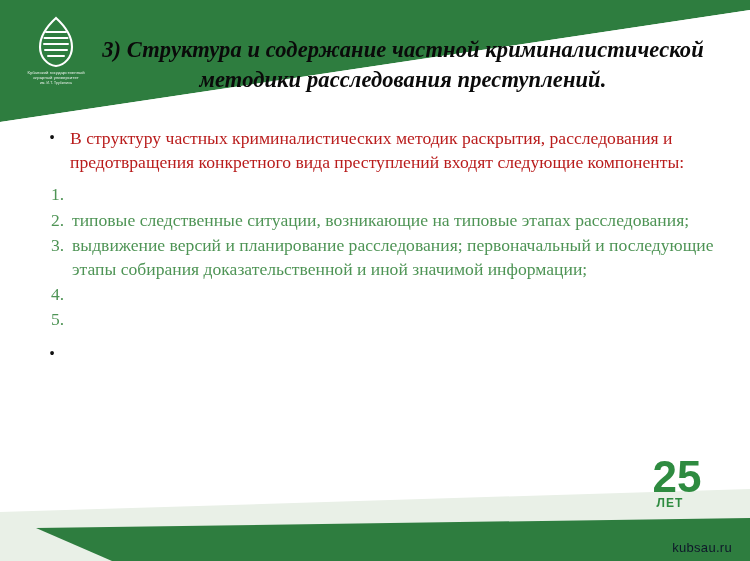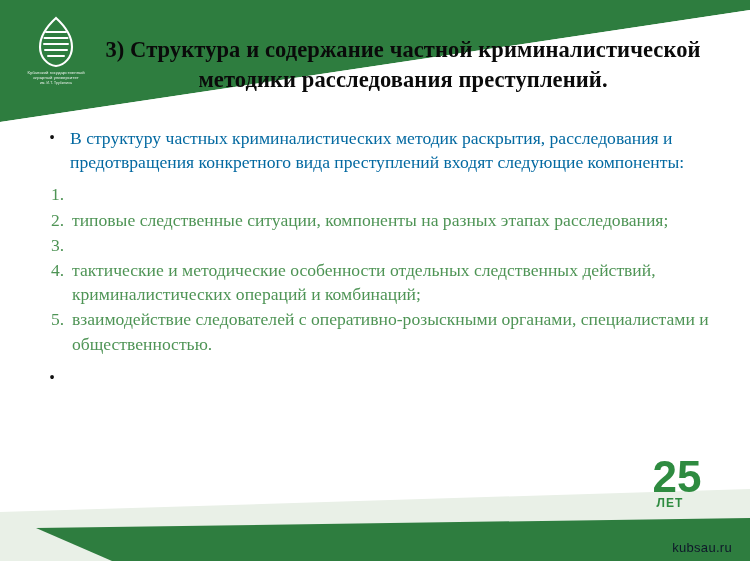--- a/index.html
+++ b/index.html
@@ -66,20 +66,21 @@
     left: 78px;
     top: 20px;
     width: 650px;
     text-align: center;
     z-index: 5;
     color: #0a0a0a;
     font-weight: bold;
     font-size: 22.5px;
     line-height: 30px;
     letter-spacing: .1px;
+    font-style: italic;
   }
 
   
   #content {
     position: absolute;
     left: 0;
     top: 126px;
     width: 750px;
     z-index: 3;
   }
@@ -110,21 +111,21 @@
     color: #4e9455;
     text-align: right;
     padding-right: 8px;
     width: 30px;
   }
   .row .text {
     flex: 1 1 auto;
     font-size: 17.6px;
     line-height: 24.2px;
   }
-  .black { color: #0369a1; }
+  .black { color: #b91c1c; }
   .green { color: #4e9455; }
 
   .bullet-row { margin-bottom: 4px; }
   .num-row { margin-bottom: 1px; }
 
   #bullet-intro { margin-top: 0; }
   #numbered-list { margin-top: 8px; }
   #bullet-outro { margin-top: 10px; }
 
   
@@ -196,32 +197,31 @@
         <span class="text black">В структуру частных криминалистических методик раскрытия, расследования и предотвращения конкретного вида преступлений входят следующие компоненты:</span>
       </li>
     </ul>
 
     <ol class="numbered" id="numbered-list">
       <li class="row num-row">
         <span class="marker num">1.</span>
       </li>
       <li class="row num-row">
         <span class="marker num">2.</span>
-        <span class="text green">типовые следственные ситуации, компоненты на разных этапах расследования;</span>
+        <span class="text green">типовые следственные ситуации, возникающие на типовые этапах расследования;</span>
       </li>
       <li class="row num-row">
         <span class="marker num">3.</span>
+        <span class="text green">выдвижение версий и планирование расследования; первоначальный и последующие этапы собирания доказательственной и иной значимой информации;</span>
       </li>
       <li class="row num-row">
         <span class="marker num">4.</span>
-        <span class="text green">тактические и методические особенности отдельных следственных действий, криминалистических операций и комбинаций;</span>
       </li>
       <li class="row num-row">
         <span class="marker num">5.</span>
-        <span class="text green">взаимодействие следователей с оперативно-розыскными органами, специалистами и общественностью.</span>
       </li>
     </ol>
 
     <ul class="bullets" id="bullet-outro">
       <li class="row bullet-row">
         <span class="marker dot">•</span>
       </li>
     </ul>
 
   </div>

